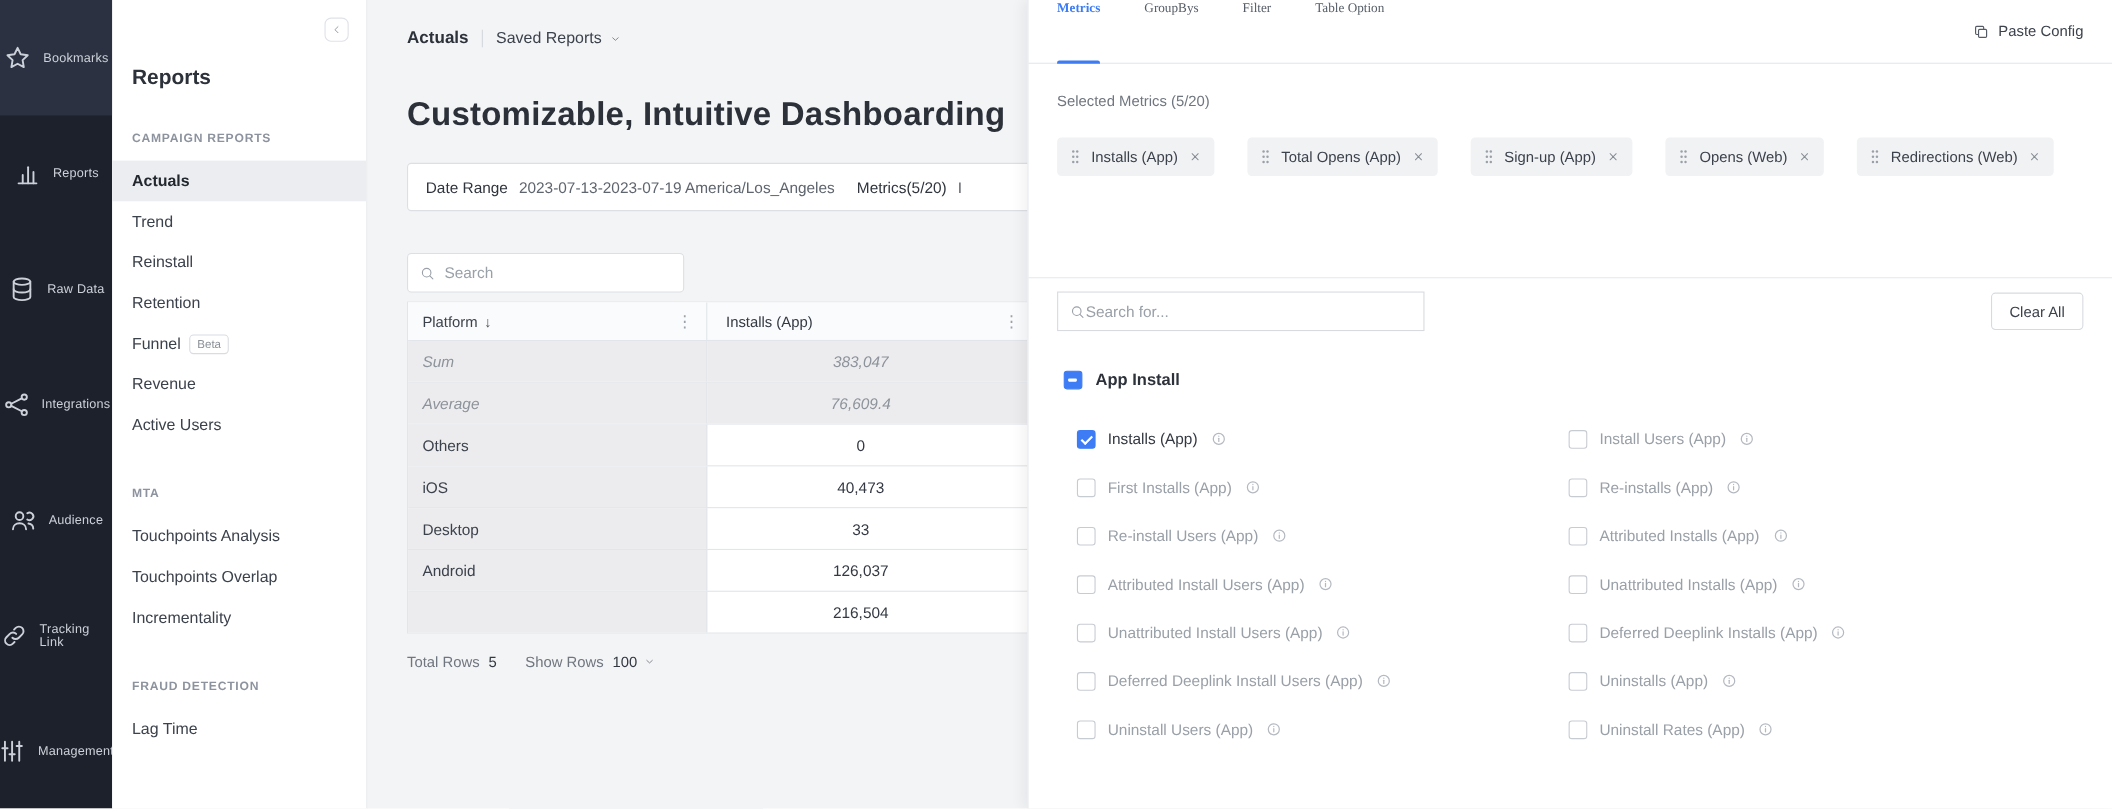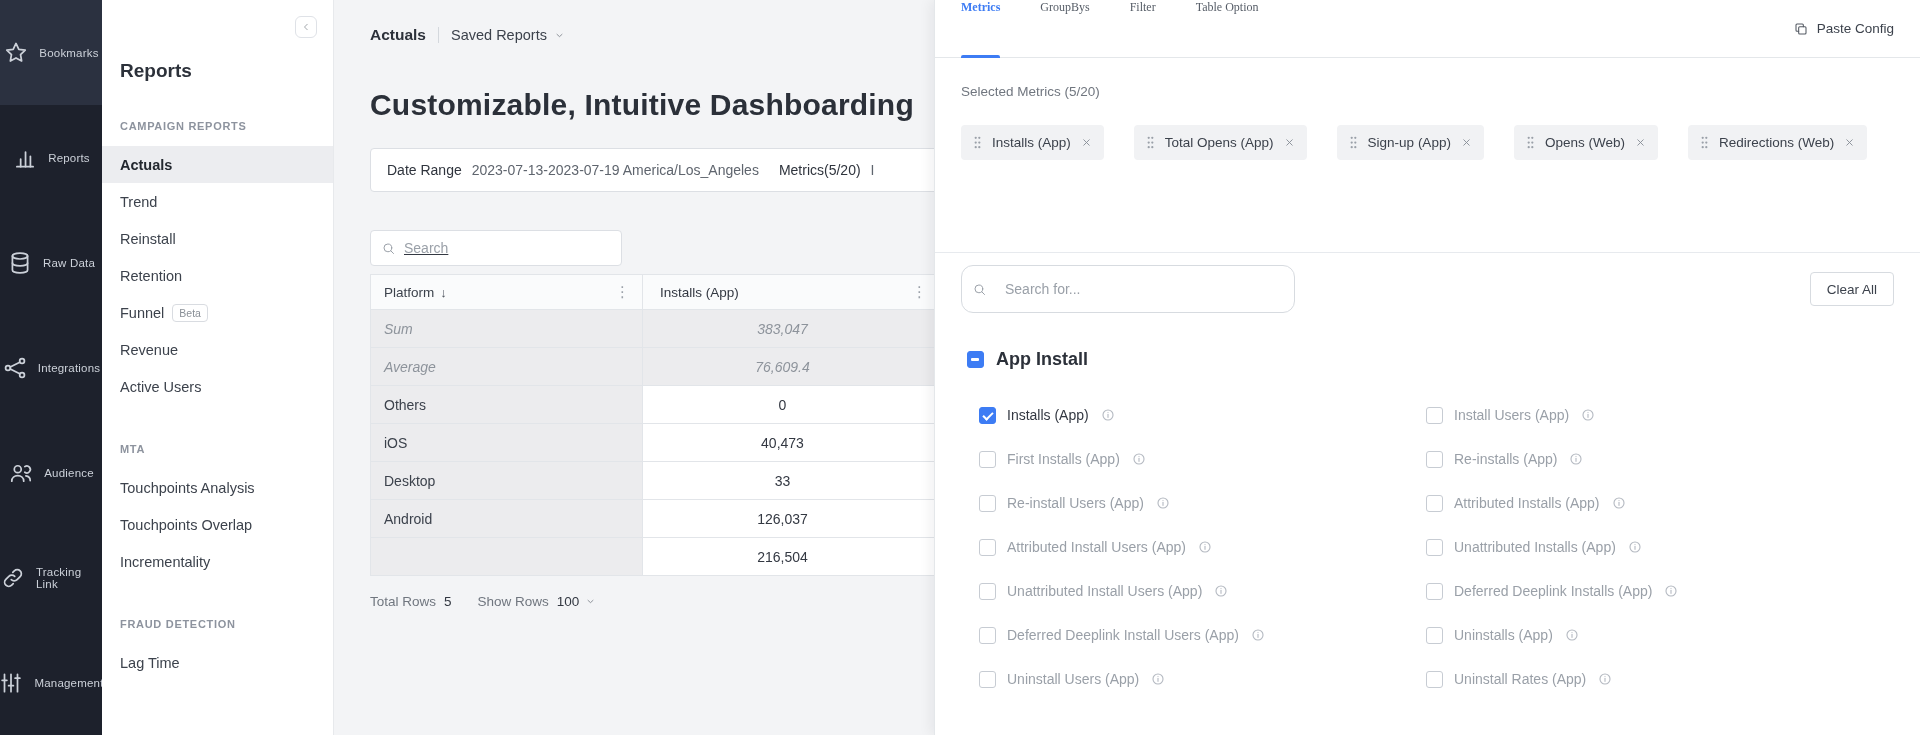--- a/index.html
+++ b/index.html
@@ -36,21 +36,21 @@
   .bc-sep { width:1px; height:16px; background:#d4d8dd; }
   .bc-menu { display:flex; align-items:center; gap:7px; font-size:14.5px; color:#3c424c; cursor:pointer; }
   .caret svg { width:11px; height:11px; color:#6b717a; }
   .page-title { margin-top:42px; font-size:30px; font-weight:700; color:#2b3039; letter-spacing:.2px; }
 
   .config-bar { margin-top:26px; width:604px; height:44px; background:#fff; border:1px solid #dcdfe4; border-radius:4px; display:flex; align-items:center; padding:0 16px; font-size:14px; white-space:nowrap; overflow:hidden; }
   .cfg-label { color:#2f343d; }
   .cfg-value { color:#5f656e; margin-left:10px; }
   .cfg-metrics { margin-left:20px; }
 
-  .search-box { margin-top:38px; width:252px; height:36px; background:#fff; border:1px solid #dcdfe4; border-radius:4px; display:flex; align-items:center; padding:0 10px; gap:8px;text-decoration:underline; }
+  .search-box { margin-top:38px; width:252px; height:36px; background:#fff; border:1px solid #dcdfe4; border-radius:4px; display:flex; align-items:center; padding:0 10px; gap:8px; }
   .search-ic { color:#9aa0a8; }
   .search-ic svg { width:15px; height:15px; }
   .search-box input, .panel-search input { border:none; outline:none; flex:1; font-size:14px; color:#333842; background:transparent; }
 
   .table { margin-top:8px; width:572px; background:#fff; border:1px solid #e2e5e9; }
   .t-row { display:flex; height:38px; border-top:1px solid #e2e5e9; font-size:14px; }
   .t-row.header { height:34px; border-top:none; background:#fafbfc; font-size:13.5px; color:#353b45; }
   .t-cell { display:flex; align-items:center; min-width:0; }
   .col-platform { width:272px; flex:none; padding:0 12px 0 13px; border-right:1px solid #e2e5e9; background:#ececee; color:#3c424c; }
   .header .col-platform { background:#fafbfc; }
@@ -80,24 +80,24 @@
   .selected-label { margin:26px 26px 0; font-size:13.5px; color:#70767f; }
   .chips { margin:26px 26px 0; display:flex; gap:30px; flex-wrap:wrap; }
   .chip { height:35px; background:#f1f2f4; border-radius:4px; display:flex; align-items:center; padding:0 12px; gap:10px; font-size:13.5px; color:#3c424c; }
   .chip-drag { color:#9aa0a8; cursor:grab; }
   .chip-drag svg { width:9px; height:15px; }
   .chip-x { color:#878d96; cursor:pointer; }
   .chip-x svg { width:11px; height:11px; stroke-width:2; }
 
   .panel-divider { margin-top:92px; border-top:1px solid #e7eaee; }
   .search-row { display:flex; align-items:center; padding:12px 26px 0; }
-  .panel-search { width:334px; height:48px; background:#fff; border:1px solid #d7dbe0; border-radius:12px; display:flex; align-items:center; padding:0 10px; gap:18px; }
+  .panel-search { width:334px; height:36px; background:#fff; border:1px solid #d7dbe0; border-radius:0; display:flex; align-items:center; padding:0 10px; gap:0; }
   .clear-all { margin-left:auto; height:34px; padding:0 16px; border:1px solid #d7dbe0; border-radius:4px; background:#fff; font-size:13.5px; color:#3c424c; cursor:pointer; }
 
-  .metric-group-header { margin:36px 0 0 32px; display:flex; align-items:center; gap:12px; font-size:18px; font-weight:700; color:#2c313a; cursor:pointer;text-align:right; }
+  .metric-group-header { margin:36px 0 0 32px; display:flex; align-items:center; gap:12px; font-size:15px; font-weight:700; color:#2c313a; cursor:pointer;text-align:right; }
   .metrics-cols { display:flex; margin:35px 0 0 44px; }
   .metrics-col { width:447px; display:flex; flex-direction:column; gap:24px; }
   .metric-item { display:flex; align-items:center; gap:11px; height:20px; font-size:14px; color:#9aa0a8; cursor:pointer; }
   .metric-item.checked { color:#333842; }
   .metric-label { white-space:nowrap; }
   .info-icon { color:#b4b9c1; margin-left:1px; display:flex; }
   .info-icon svg { width:14px; height:14px; stroke-width:1.9; }
 
   .cb { width:17px; height:17px; flex:none; border-radius:3px; border:1.5px solid #c7ccd3; background:#fff; position:relative; }
   .cb.on, .cb.ind { background:#3d7cf4; border-color:#3d7cf4; }

